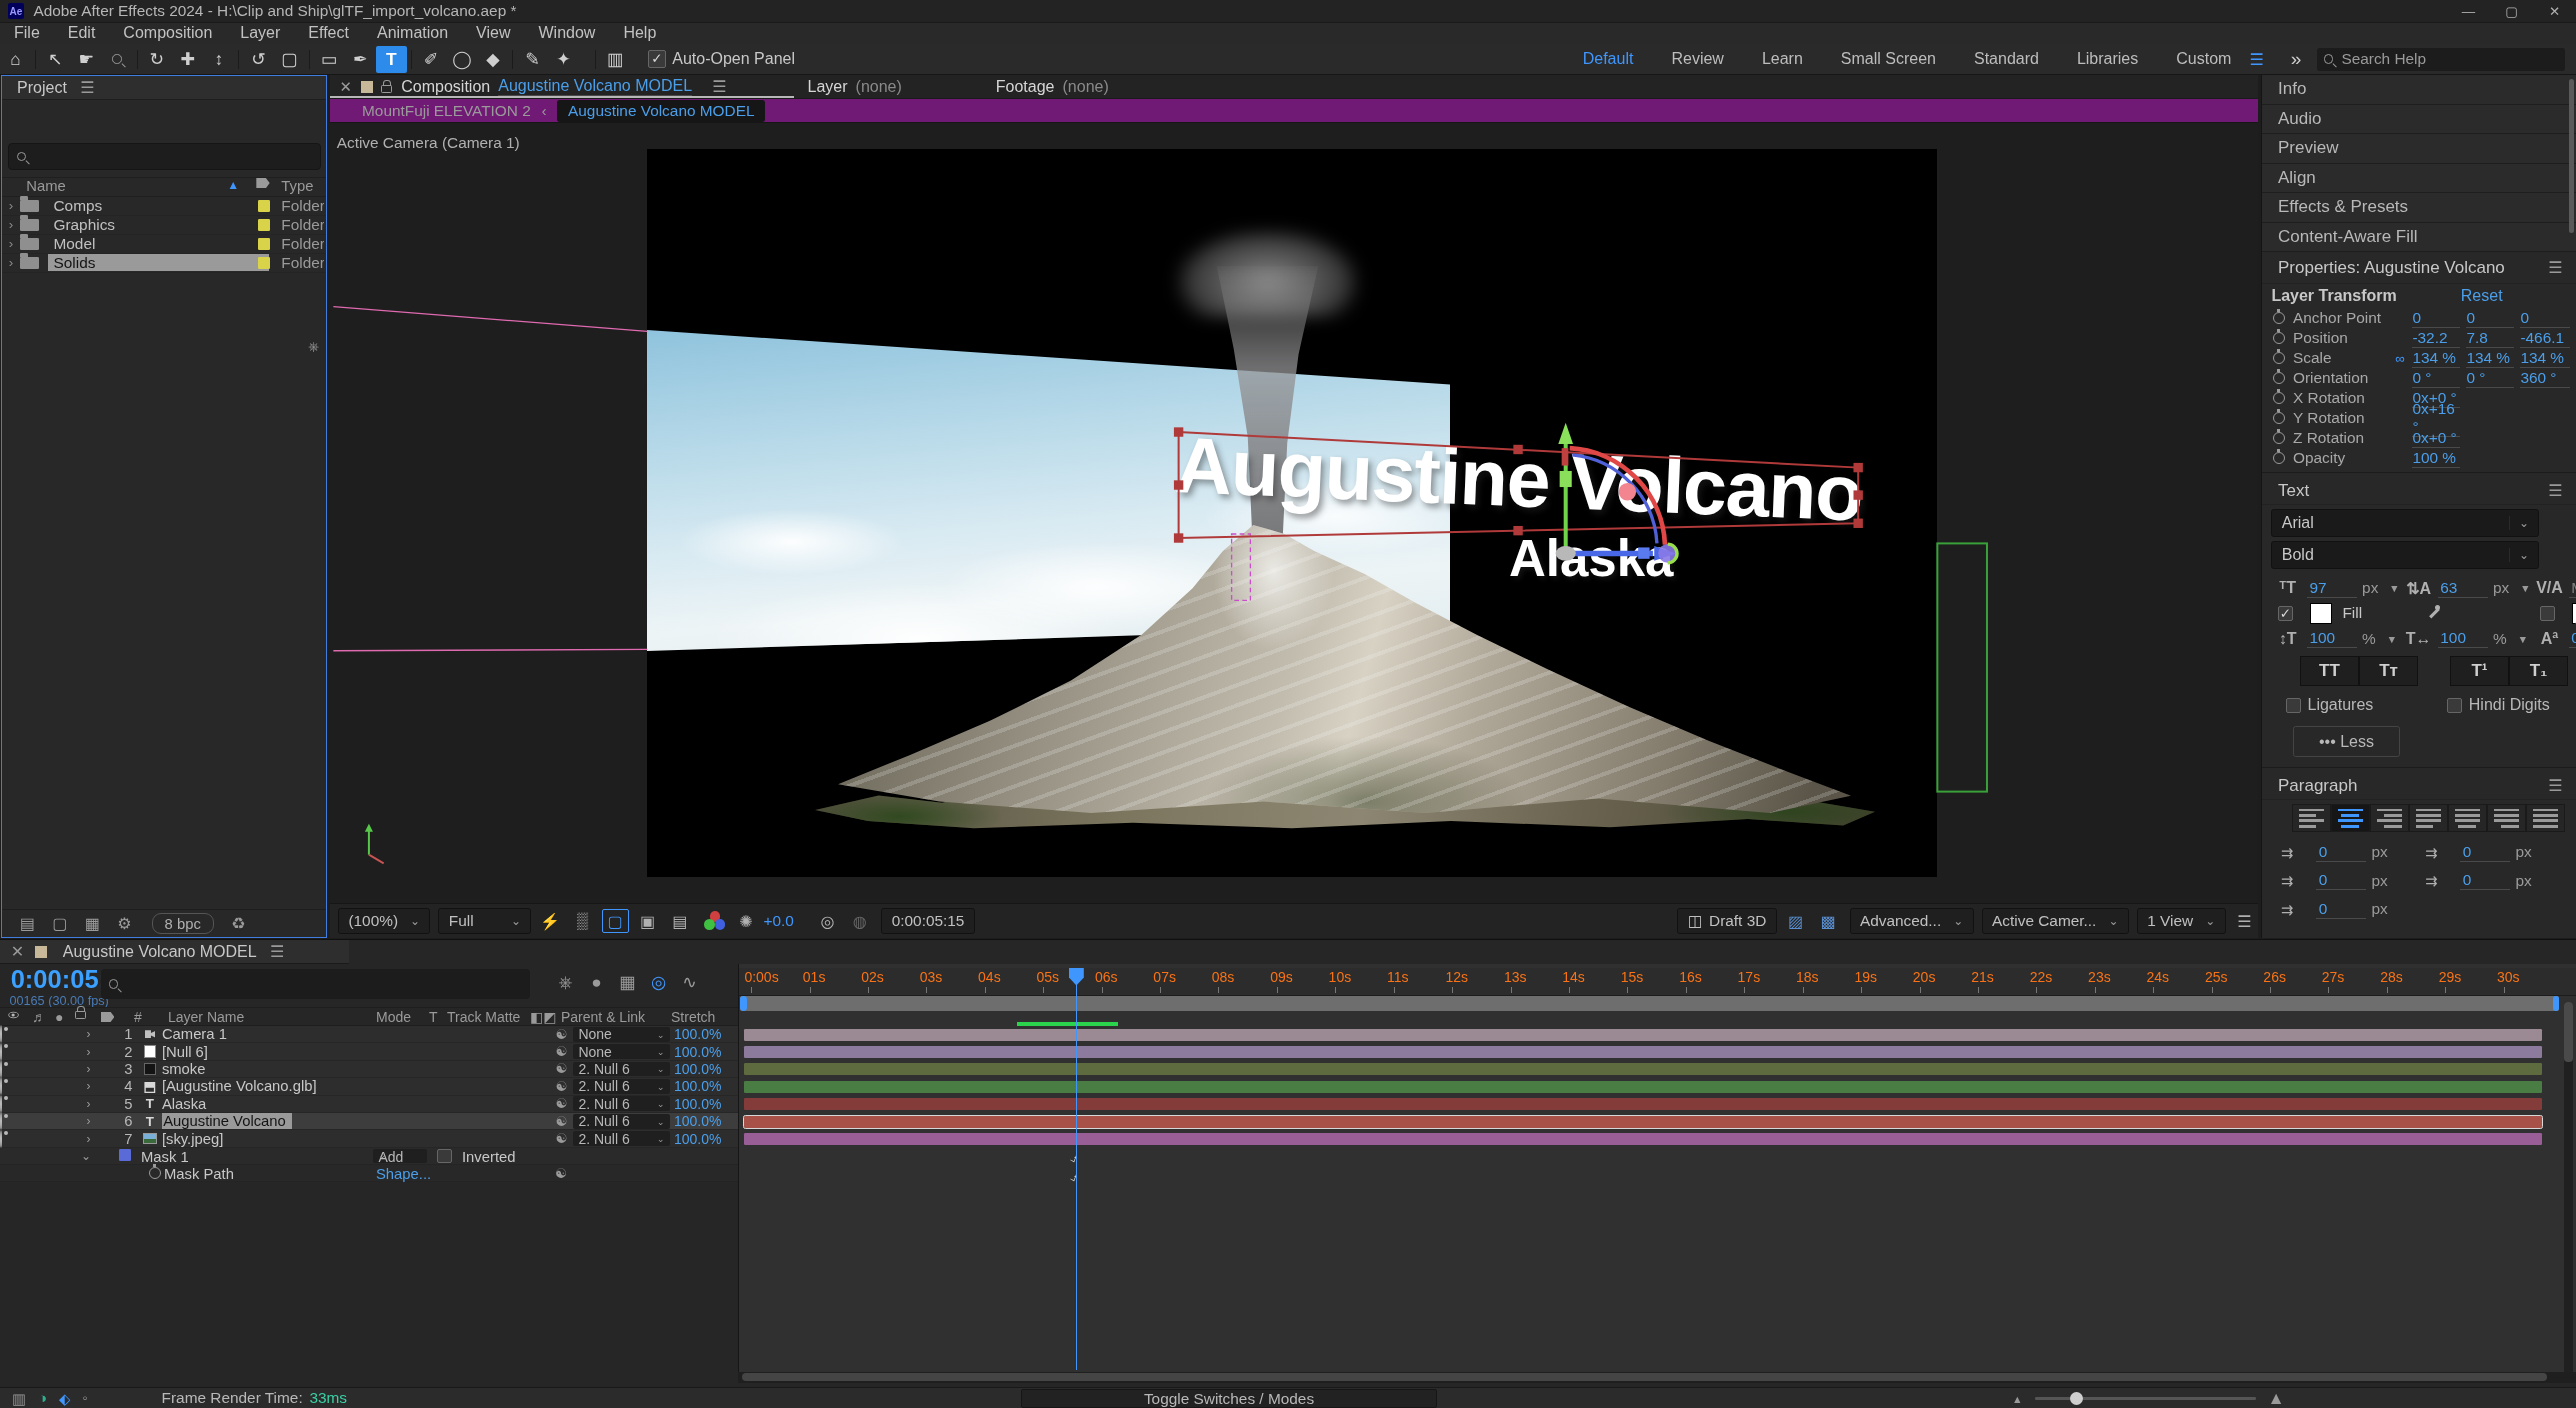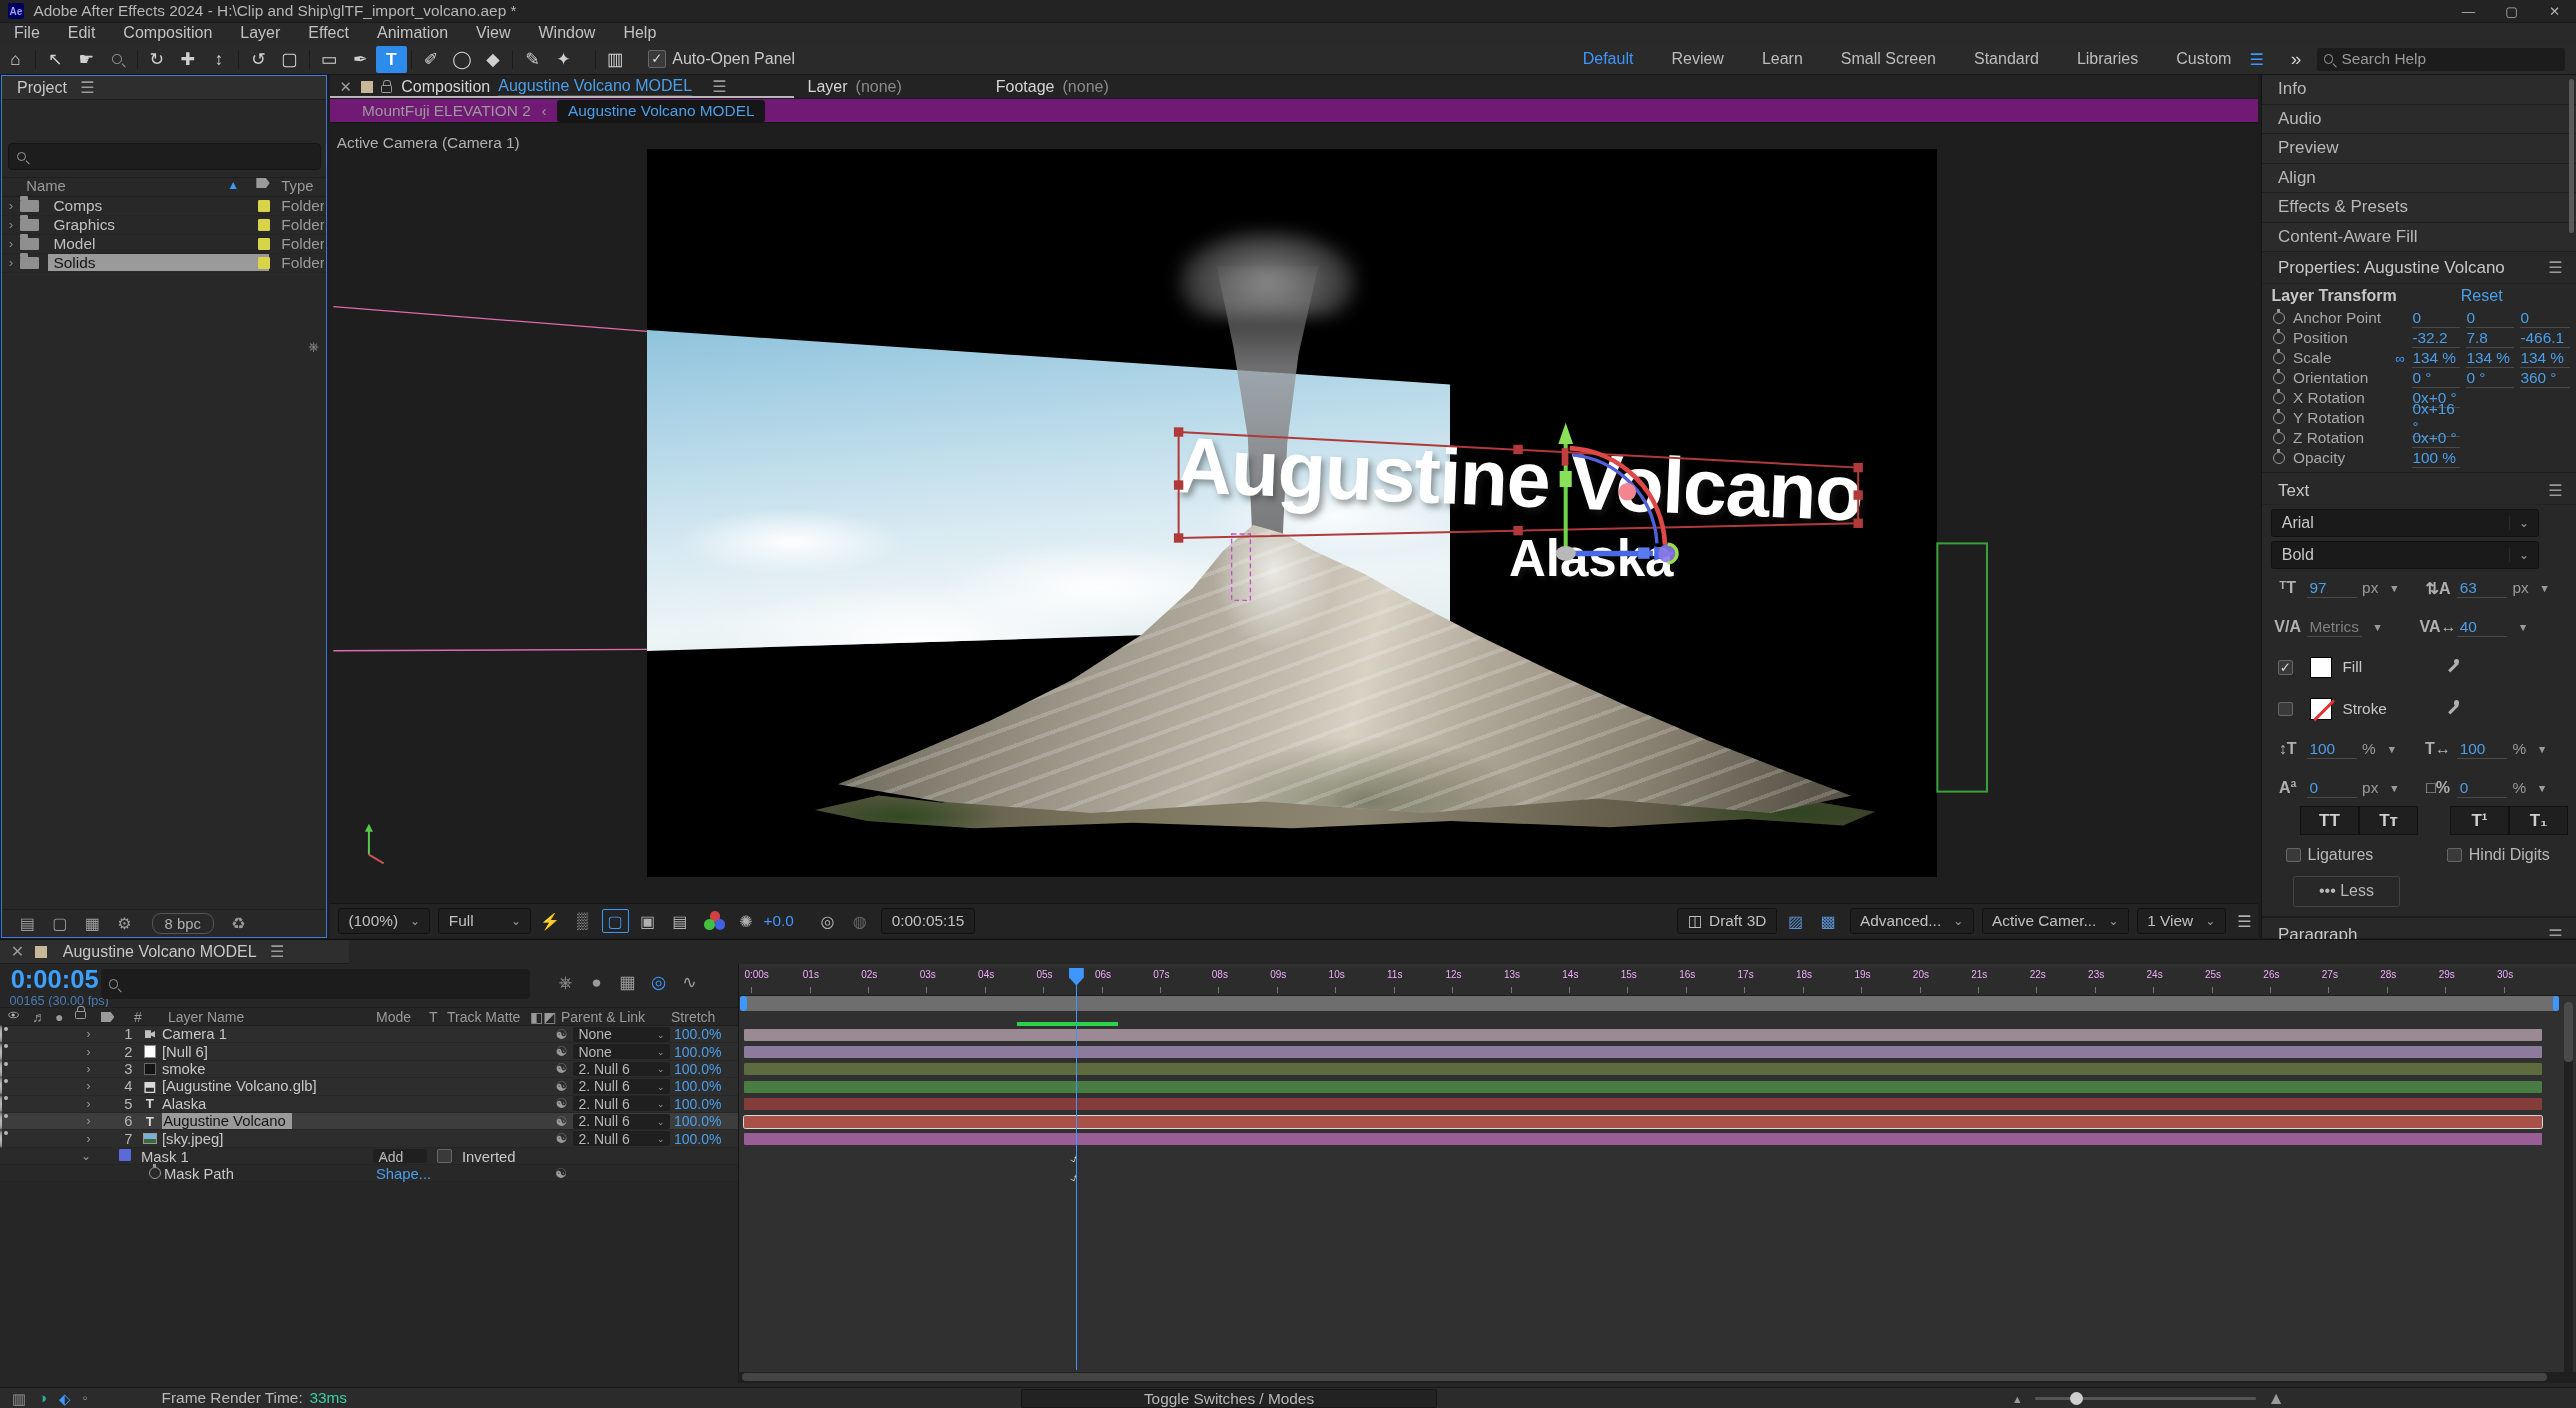--- a/index.html
+++ b/index.html
@@ -107,21 +107,21 @@
 .trow .lbl{color:#a8a8a8}
 .tv{color:#4b9fea;border-bottom:0.7px solid #4a4a4a;margin-right:6.7px;min-height:17.4px}
 .tv:empty{border-bottom:none}
 .stopwatch{width:12px;height:12px;border:1.3px solid #9a9a9a;border-radius:50%;position:relative;margin-left:10.7px}
 .stopwatch::before{content:"";position:absolute;top:-4px;left:3.4px;width:2.7px;height:2.7px;background:#9a9a9a}
 .linkico{color:#3f96fd;font-size:13.4px;visibility:hidden}
 [data-show="true"] .linkico,.linkico[data-show="true"]{visibility:visible}
 .divider{height:1.3px;background:#1c1c1c;margin:4px 0}
 .dd{margin:4px 9.4px;height:28px;background:#1a1a1a;border:0.7px solid #111;border-radius:2.7px;display:flex;align-items:center;padding:0 9.4px;color:#c8c8c8;font-size:16px}
 .dd .chev{margin-left:auto;color:#9a9a9a;border-left:0.7px solid #2a2a2a;padding-left:9.4px;font-size:12px}
-.tgrid{display:grid;grid-template-columns:1fr 1fr;row-gap:20px;padding:5.4px 6.7px}
+.tgrid{display:grid;grid-template-columns:1fr 1fr 1fr 1fr;row-gap:5px;padding:5.4px 6.7px}
 .tcell{display:flex;align-items:center;font-size:15.4px}
 .tico{width:38px;text-align:center;color:#b0b0b0;font-size:16px;font-weight:bold;flex:none}
 .tval{color:#4b9fea;border-bottom:0.7px solid #4a4a4a;padding:0 2.7px;min-width:50px}
 .tval.dim{color:#808080}
 .tunit{color:#9a9a9a;margin-left:5.4px}
 .tdrop{color:#9a9a9a;margin-left:10.7px;font-size:10.7px}
 .swatch{width:21.5px;height:21.5px;background:#fff;border:0.7px solid #000;margin:0 10.7px;flex:none;position:relative}
 .swatch.stroke::after{content:"";position:absolute;left:-1.3px;top:9.4px;width:28px;height:2.7px;background:#e03030;transform:rotate(-45deg)}
 .eyedrop{width:14.8px;height:14.8px;position:relative;margin-left:27px}
 .eyedrop::before{content:"";position:absolute;width:2.7px;height:12px;background:#b0b0b0;transform:rotate(45deg);left:6px;top:1.3px}
@@ -177,21 +177,21 @@
 .mrow{position:relative;height:17.4px;background:#2a2a2a;border-bottom:0.7px solid #242424;font-size:14.8px;color:#c8c8c8}
 .mrow span{position:absolute;top:0.7px}
 .mchip{position:absolute;left:119px;top:2px;width:12px;height:12px;background:#5a6bd8;border-radius:1.3px}
 .mdd{position:absolute;left:373px;top:1.3px;width:54px;height:14.8px;background:#1f1f1f;border-radius:2px;color:#b8b8b8;font-size:14px;display:flex;align-items:center;padding:0 5.4px}
 .mwhip{position:absolute;left:555px;top:0;color:#9a9a9a;font-size:13.4px}
 .shape-link{color:#4b9fea}
 
 #graph{position:absolute;left:738px;top:24px;width:1838px;height:416px;background:#303030;border-left:0.7px solid #161616}
 .ruler{position:absolute;left:0;top:4px;width:1838px;height:28px;background:#2c2c2c;border-bottom:0.7px solid #1d1d1d}
 .rlabels{position:absolute;left:5.4px;top:1.3px;width:1811px;display:flex}
-.rlabels span{flex:1;font-size:10px;color:#f0abfc;position:relative}
+.rlabels span{flex:1;font-size:14px;color:#f97316;position:relative}
 .rlabels span::after{content:"";position:absolute;left:6.7px;top:17.4px;width:0.7px;height:6.7px;background:#777}
 .workarea{position:absolute;left:1.3px;top:32px;width:1819px;height:14.8px;background:#6e6e6e;border-radius:2px}
 .wacap{position:absolute;top:0;width:6.7px;height:14.8px;background:#3f96fd;border-radius:3.4px}
 .greenbar{position:absolute;left:278px;top:58px;width:101px;height:4px;background:#2bd24b}
 .brows{position:absolute;left:0;top:62px;width:1838px}
 .brow{height:17.4px;position:relative}
 .bbar{position:absolute;left:5.4px;top:2.7px;width:1798px;height:12px;border-radius:1.3px}
 .brow[data-selected="true"] .bbar{outline:0.7px solid #d8d8d8}
 .playhead{position:absolute;left:337px;top:4px;width:1.3px;height:402px;background:#3f96fd}
 .ph-head{position:absolute;left:330px;top:4px;width:14.8px;height:17.4px;background:#3f96fd;clip-path:polygon(0 0,100% 0,100% 55%,50% 100%,0 55%)}

